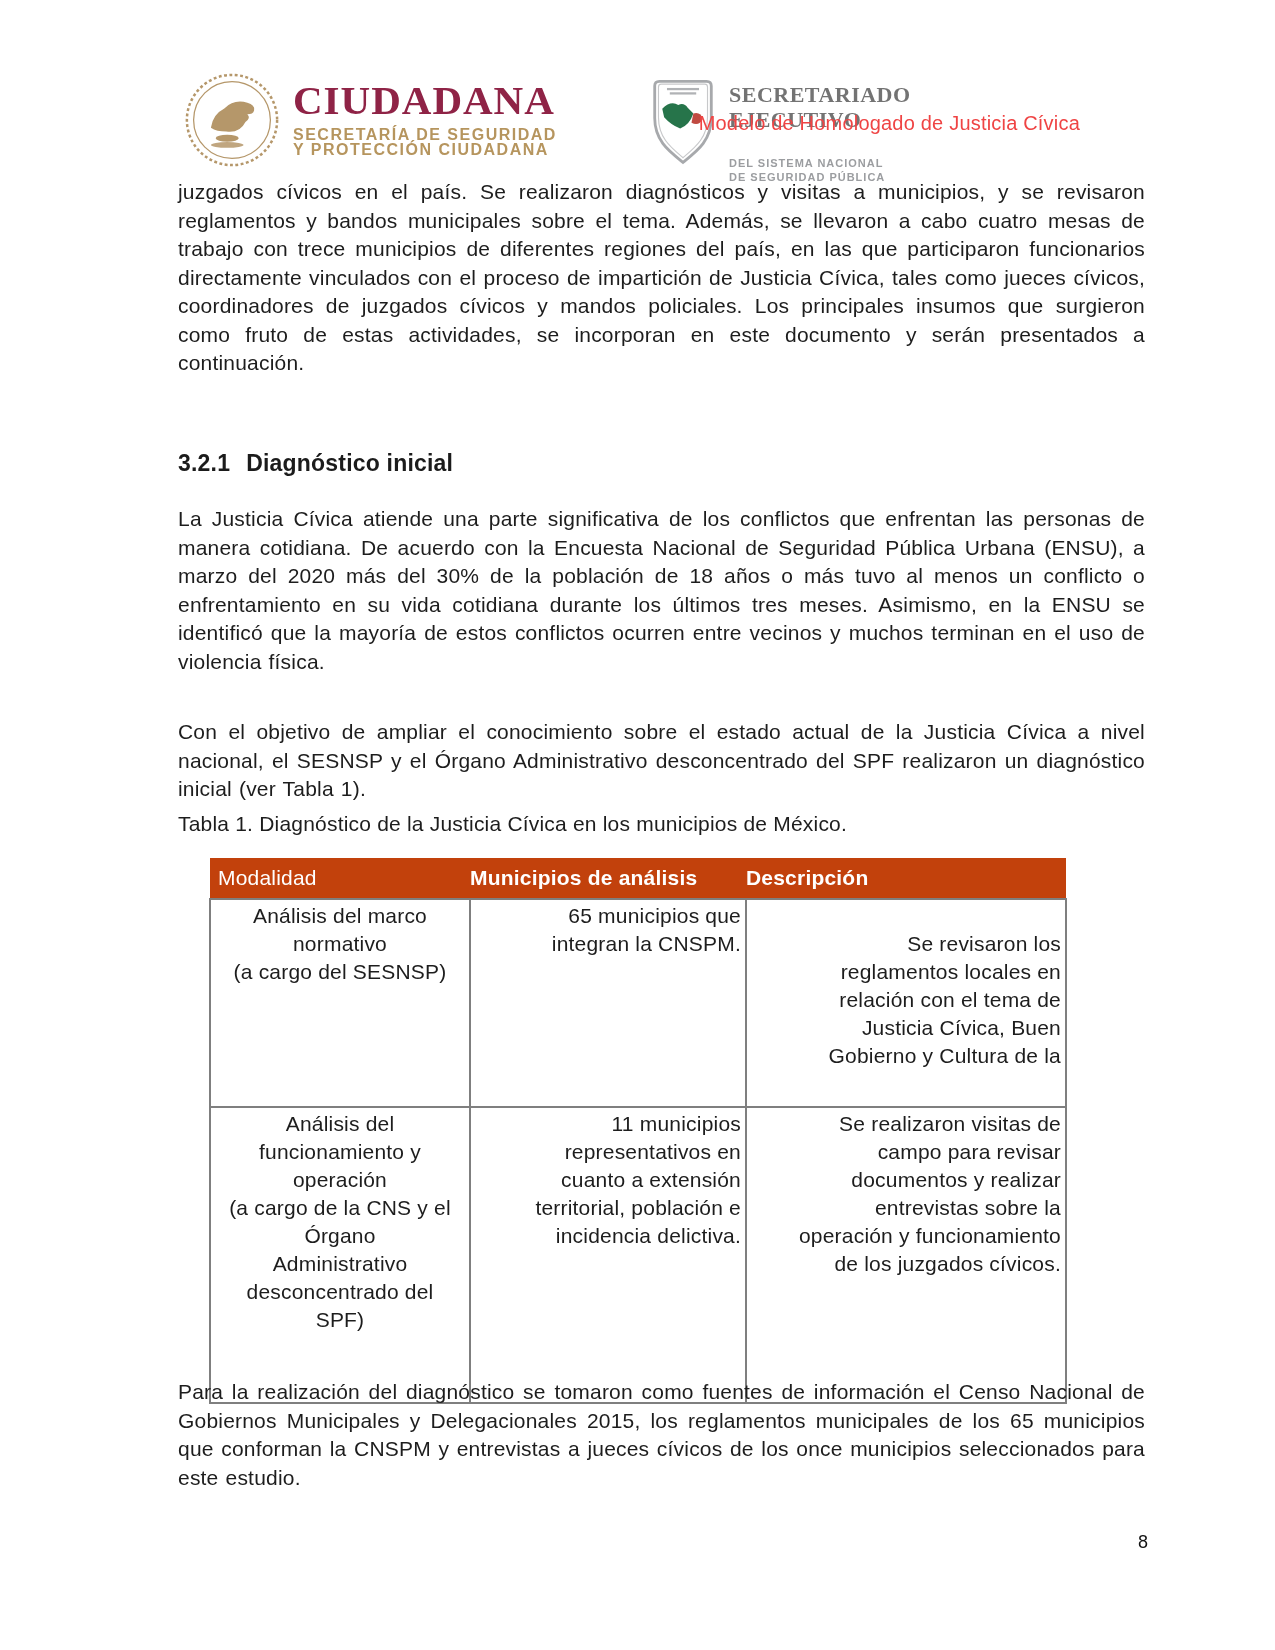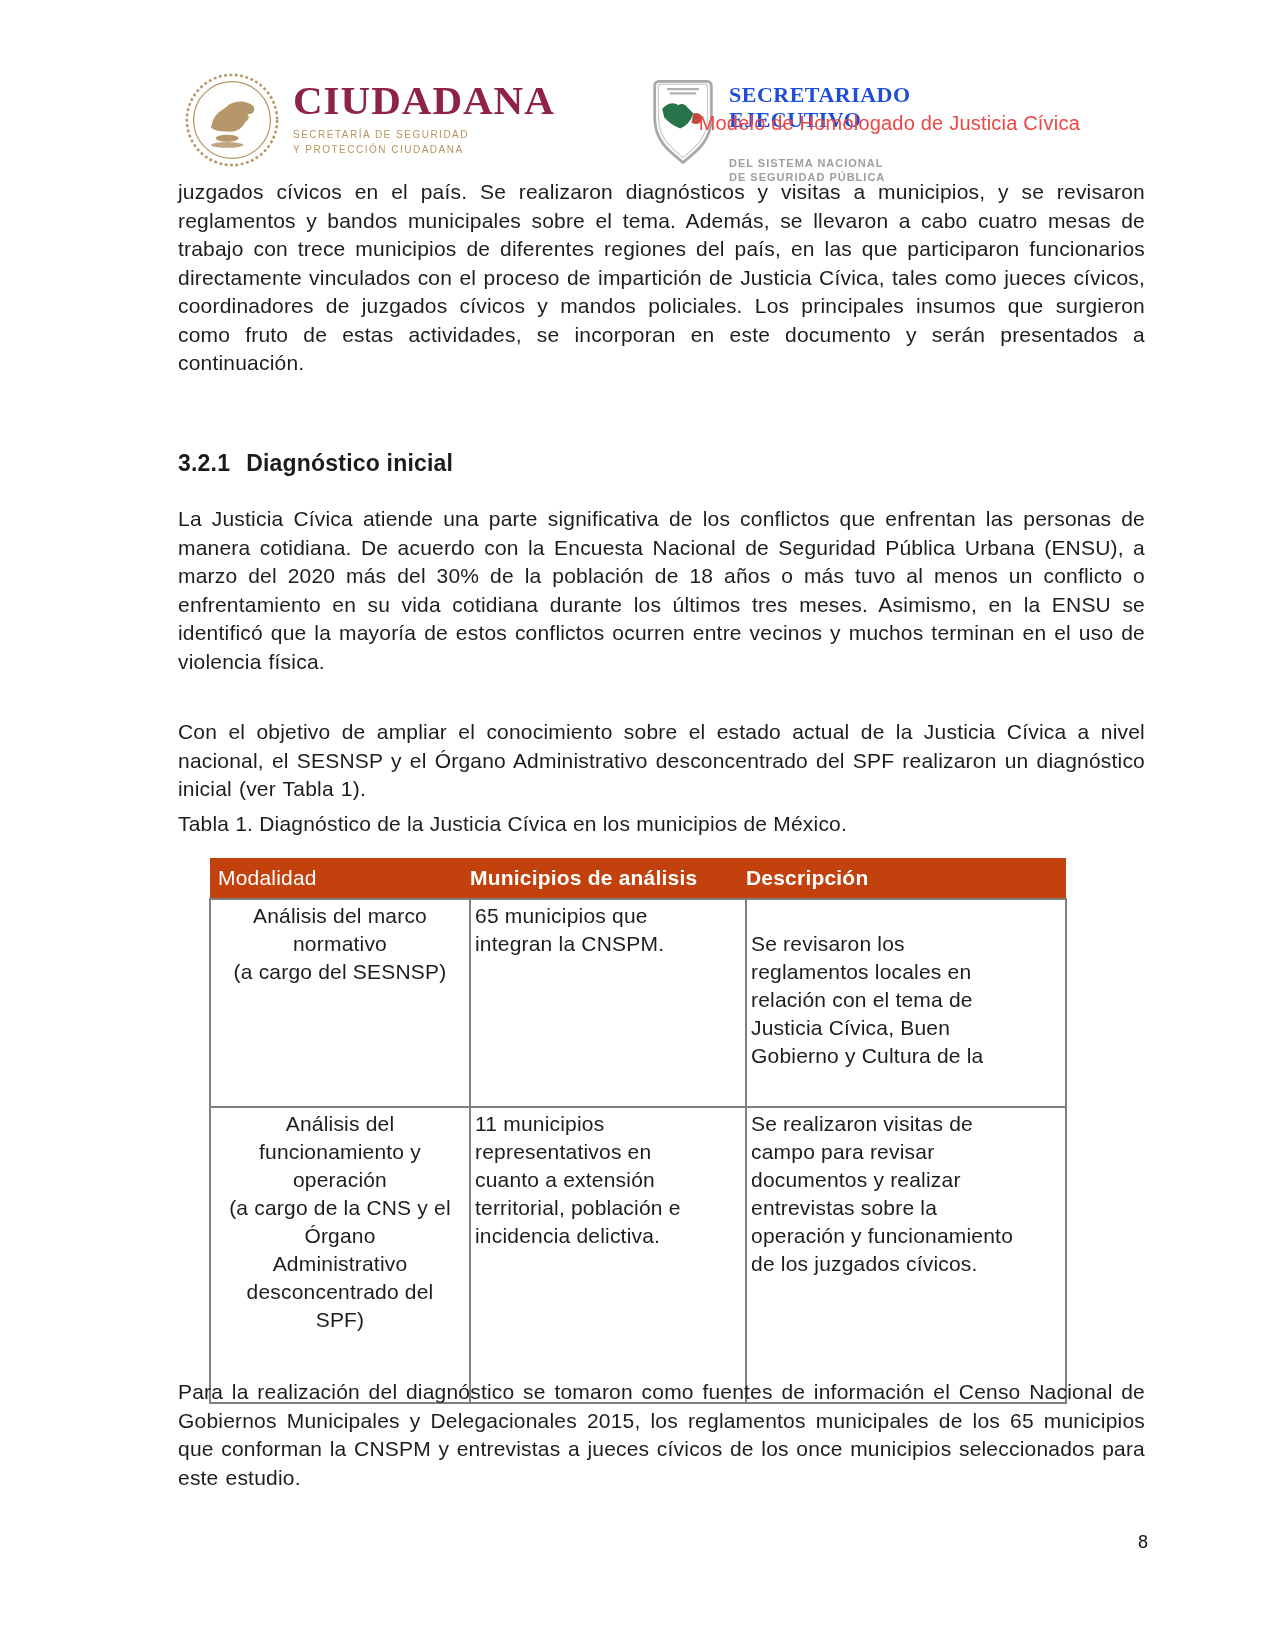--- a/index.html
+++ b/index.html
@@ -15,29 +15,29 @@
   
   .eagle{position:absolute;left:184px;top:72px;width:96px;height:96px;}
   .seg-block{position:absolute;left:293px;top:78px;}
   .seg-title{
     font-family:"Liberation Serif","DejaVu Serif",serif;
     font-weight:bold;font-size:41px;line-height:44px;
     color:#8f2346;letter-spacing:1px;
   }
   .seg-sub{
     margin-top:5px;
-    font-weight:normal;font-size:10px;line-height:15px;
+    font-weight:bold;font-size:16px;line-height:15px;
     color:#b6955e;letter-spacing:1.5px;
   }
   .shield{position:absolute;left:650px;top:74px;width:66px;height:92px;}
   .sec-block{position:absolute;left:729px;top:82px;}
   .sec-title{
     font-family:"Liberation Serif","DejaVu Serif",serif;
     font-weight:bold;font-size:22px;line-height:25px;
-    color:#1d4ed8;letter-spacing:0.5px;
+    color:#737373;letter-spacing:0.5px;
   }
   .sec-sub{
     margin-top:24px;
     font-weight:bold;font-size:11px;line-height:14px;
     color:#9b9da0;letter-spacing:1px;
   }
   .doc-title{
     position:absolute;top:112px;left:640px;width:440px;
     text-align:right;font-size:20px;color:#ef4444;letter-spacing:0.2px;
   }
@@ -81,20 +81,21 @@
   }
   #tabla1 th.left{text-align:left;padding-left:8px;}
   #tabla1 th.center{text-align:left;font-weight:bold;}
   #tabla1 td{
     border:2px solid #7f7f7f;
     vertical-align:top;
     font-size:21px;line-height:28px;
     padding:2px 4px;
     white-space:pre-line;
     letter-spacing:0.2px;
+    text-align:right;
   }
   #tabla1 td.center{text-align:center;}
   #tabla1 tr.r1 td{height:148px;}
   #tabla1 tr.r2 td{height:290px;}
   .clipbox{height:146px;overflow:hidden;white-space:pre-line;}
 </style>
 </head>
 <body>
 
 <div id="page">

